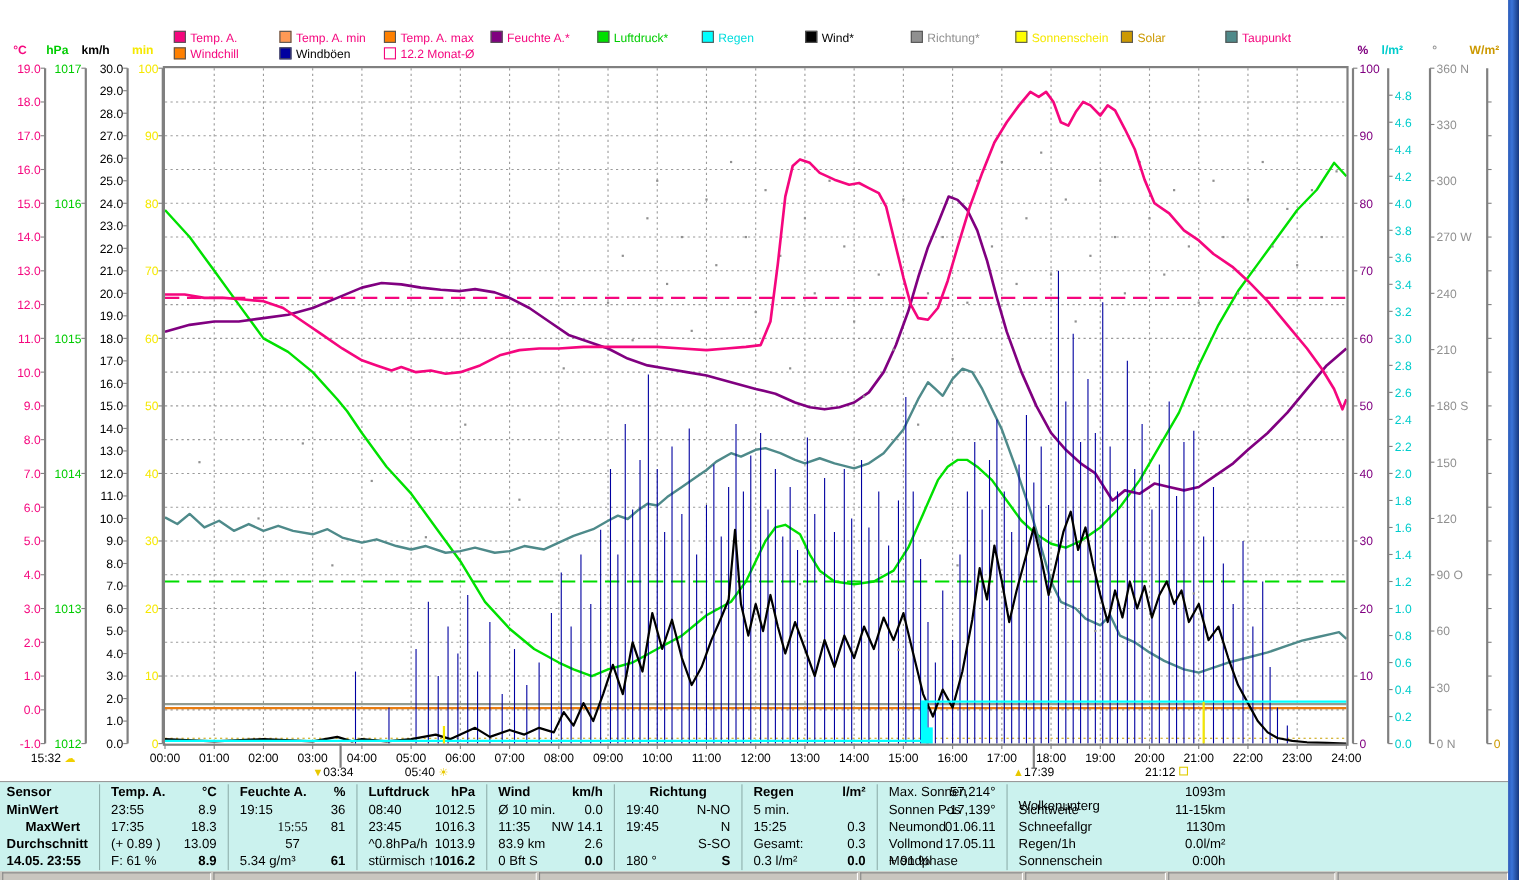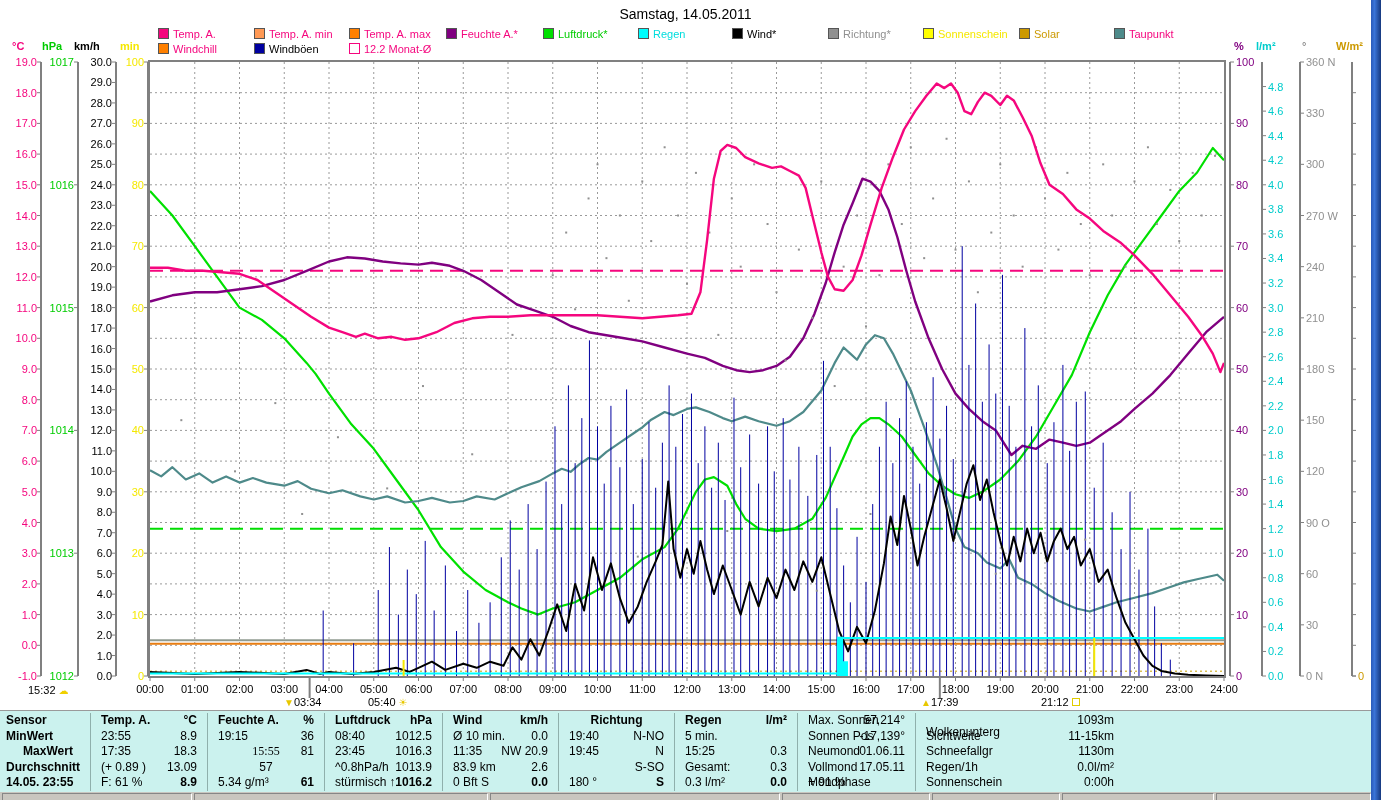--- a/index.html
+++ b/index.html
@@ -21,21 +21,20 @@
   .sbar{top:792px;left:0;width:1371px;height:8px;background:#c9c6bf;}
   .spanel{position:absolute;top:1px;height:12px;background:#c9c6bf;
           border:1px solid;border-color:#868686 #ffffff #ffffff #868686;}
   .win-border{top:0;left:1371px;width:10px;height:800px;
       background:linear-gradient(90deg,#2a5ab8 0%,#3a74d8 35%,#16387e 100%);}
 </style>
 </head>
 <body>
 
 <div class="win">
-  <div class="abs title">Samstag, 14.05.2011</div>
   <div id="legend">
       <div class="abs legend-item" style="top: 28px; left: 158px;"><span class="sw" style="background: rgb(245, 6, 126);"></span><span style="color: rgb(245, 6, 126);">Temp. A.</span></div>
       <div class="abs legend-item" style="top: 28px; left: 254px;"><span class="sw" style="background: rgb(255, 153, 85);"></span><span style="color: rgb(245, 6, 126);">Temp. A. min</span></div>
       <div class="abs legend-item" style="top: 28px; left: 349px;"><span class="sw" style="background: rgb(255, 128, 0);"></span><span style="color: rgb(245, 6, 126);">Temp. A. max</span></div>
       <div class="abs legend-item" style="top: 28px; left: 446px;"><span class="sw" style="background: rgb(128, 0, 128);"></span><span style="color: rgb(245, 6, 126);">Feuchte A.*</span></div>
       <div class="abs legend-item" style="top: 28px; left: 543px;"><span class="sw" style="background: rgb(0, 224, 0);"></span><span style="color: rgb(0, 204, 0);">Luftdruck*</span></div>
       <div class="abs legend-item" style="top: 28px; left: 638px;"><span class="sw" style="background: rgb(0, 255, 255);"></span><span style="color: rgb(0, 221, 221);">Regen</span></div>
       <div class="abs legend-item" style="top: 28px; left: 732px;"><span class="sw" style="background: rgb(0, 0, 0);"></span><span style="color: rgb(0, 0, 0);">Wind*</span></div>
       <div class="abs legend-item" style="top: 28px; left: 828px;"><span class="sw" style="background: rgb(144, 144, 144);"></span><span style="color: rgb(144, 144, 144);">Richtung*</span></div>
       <div class="abs legend-item" style="top: 28px; left: 923px;"><span class="sw" style="background: rgb(255, 255, 0);"></span><span style="color: rgb(245, 232, 0);">Sonnenschein</span></div>
@@ -695,21 +694,21 @@
       <div class="tcell" style="left: 335px; width: 97px; top: 33.2px; text-align: right;">1016.3</div>
       <div class="tcell" style="left: 335px; width: 97px; top: 48.8px; text-align: left;">^0.8hPa/h</div>
       <div class="tcell" style="left: 335px; width: 97px; top: 48.8px; text-align: right;">1013.9</div>
       <div class="tcell" style="left: 335px; width: 97px; top: 64.4px; text-align: left;">stürmisch</div>
       <div class="tcell" style="left: 335px; width: 97px; top: 64.4px; text-align: right; font-weight: bold;">↑1016.2</div>
       <div class="tcell" style="left: 453px; width: 95px; top: 2px; text-align: left; font-weight: bold;">Wind</div>
       <div class="tcell" style="left: 453px; width: 95px; top: 2px; text-align: right; font-weight: bold;">km/h</div>
       <div class="tcell" style="left: 453px; width: 95px; top: 17.6px; text-align: left;">Ø 10 min.</div>
       <div class="tcell" style="left: 453px; width: 95px; top: 17.6px; text-align: right;">0.0</div>
       <div class="tcell" style="left: 453px; width: 95px; top: 33.2px; text-align: left;">11:35</div>
-      <div class="tcell" style="left: 453px; width: 95px; top: 33.2px; text-align: right;">NW 20.9</div>
+      <div class="tcell" style="left: 453px; width: 95px; top: 33.2px; text-align: right;">NW 14.1</div>
       <div class="tcell" style="left: 453px; width: 95px; top: 48.8px; text-align: left;">83.9 km</div>
       <div class="tcell" style="left: 453px; width: 95px; top: 48.8px; text-align: right;">2.6</div>
       <div class="tcell" style="left: 453px; width: 95px; top: 64.4px; text-align: left;">0 Bft S</div>
       <div class="tcell" style="left: 453px; width: 95px; top: 64.4px; text-align: right; font-weight: bold;">0.0</div>
       <div class="tcell" style="left: 569px; width: 95px; top: 2px; text-align: center; font-weight: bold;">Richtung</div>
       <div class="tcell" style="left: 569px; width: 95px; top: 2px; text-align: right; font-weight: bold;"></div>
       <div class="tcell" style="left: 569px; width: 95px; top: 17.6px; text-align: left;">19:40</div>
       <div class="tcell" style="left: 569px; width: 95px; top: 17.6px; text-align: right;">N-NO</div>
       <div class="tcell" style="left: 569px; width: 95px; top: 33.2px; text-align: left;">19:45</div>
       <div class="tcell" style="left: 569px; width: 95px; top: 33.2px; text-align: right;">N</div>

